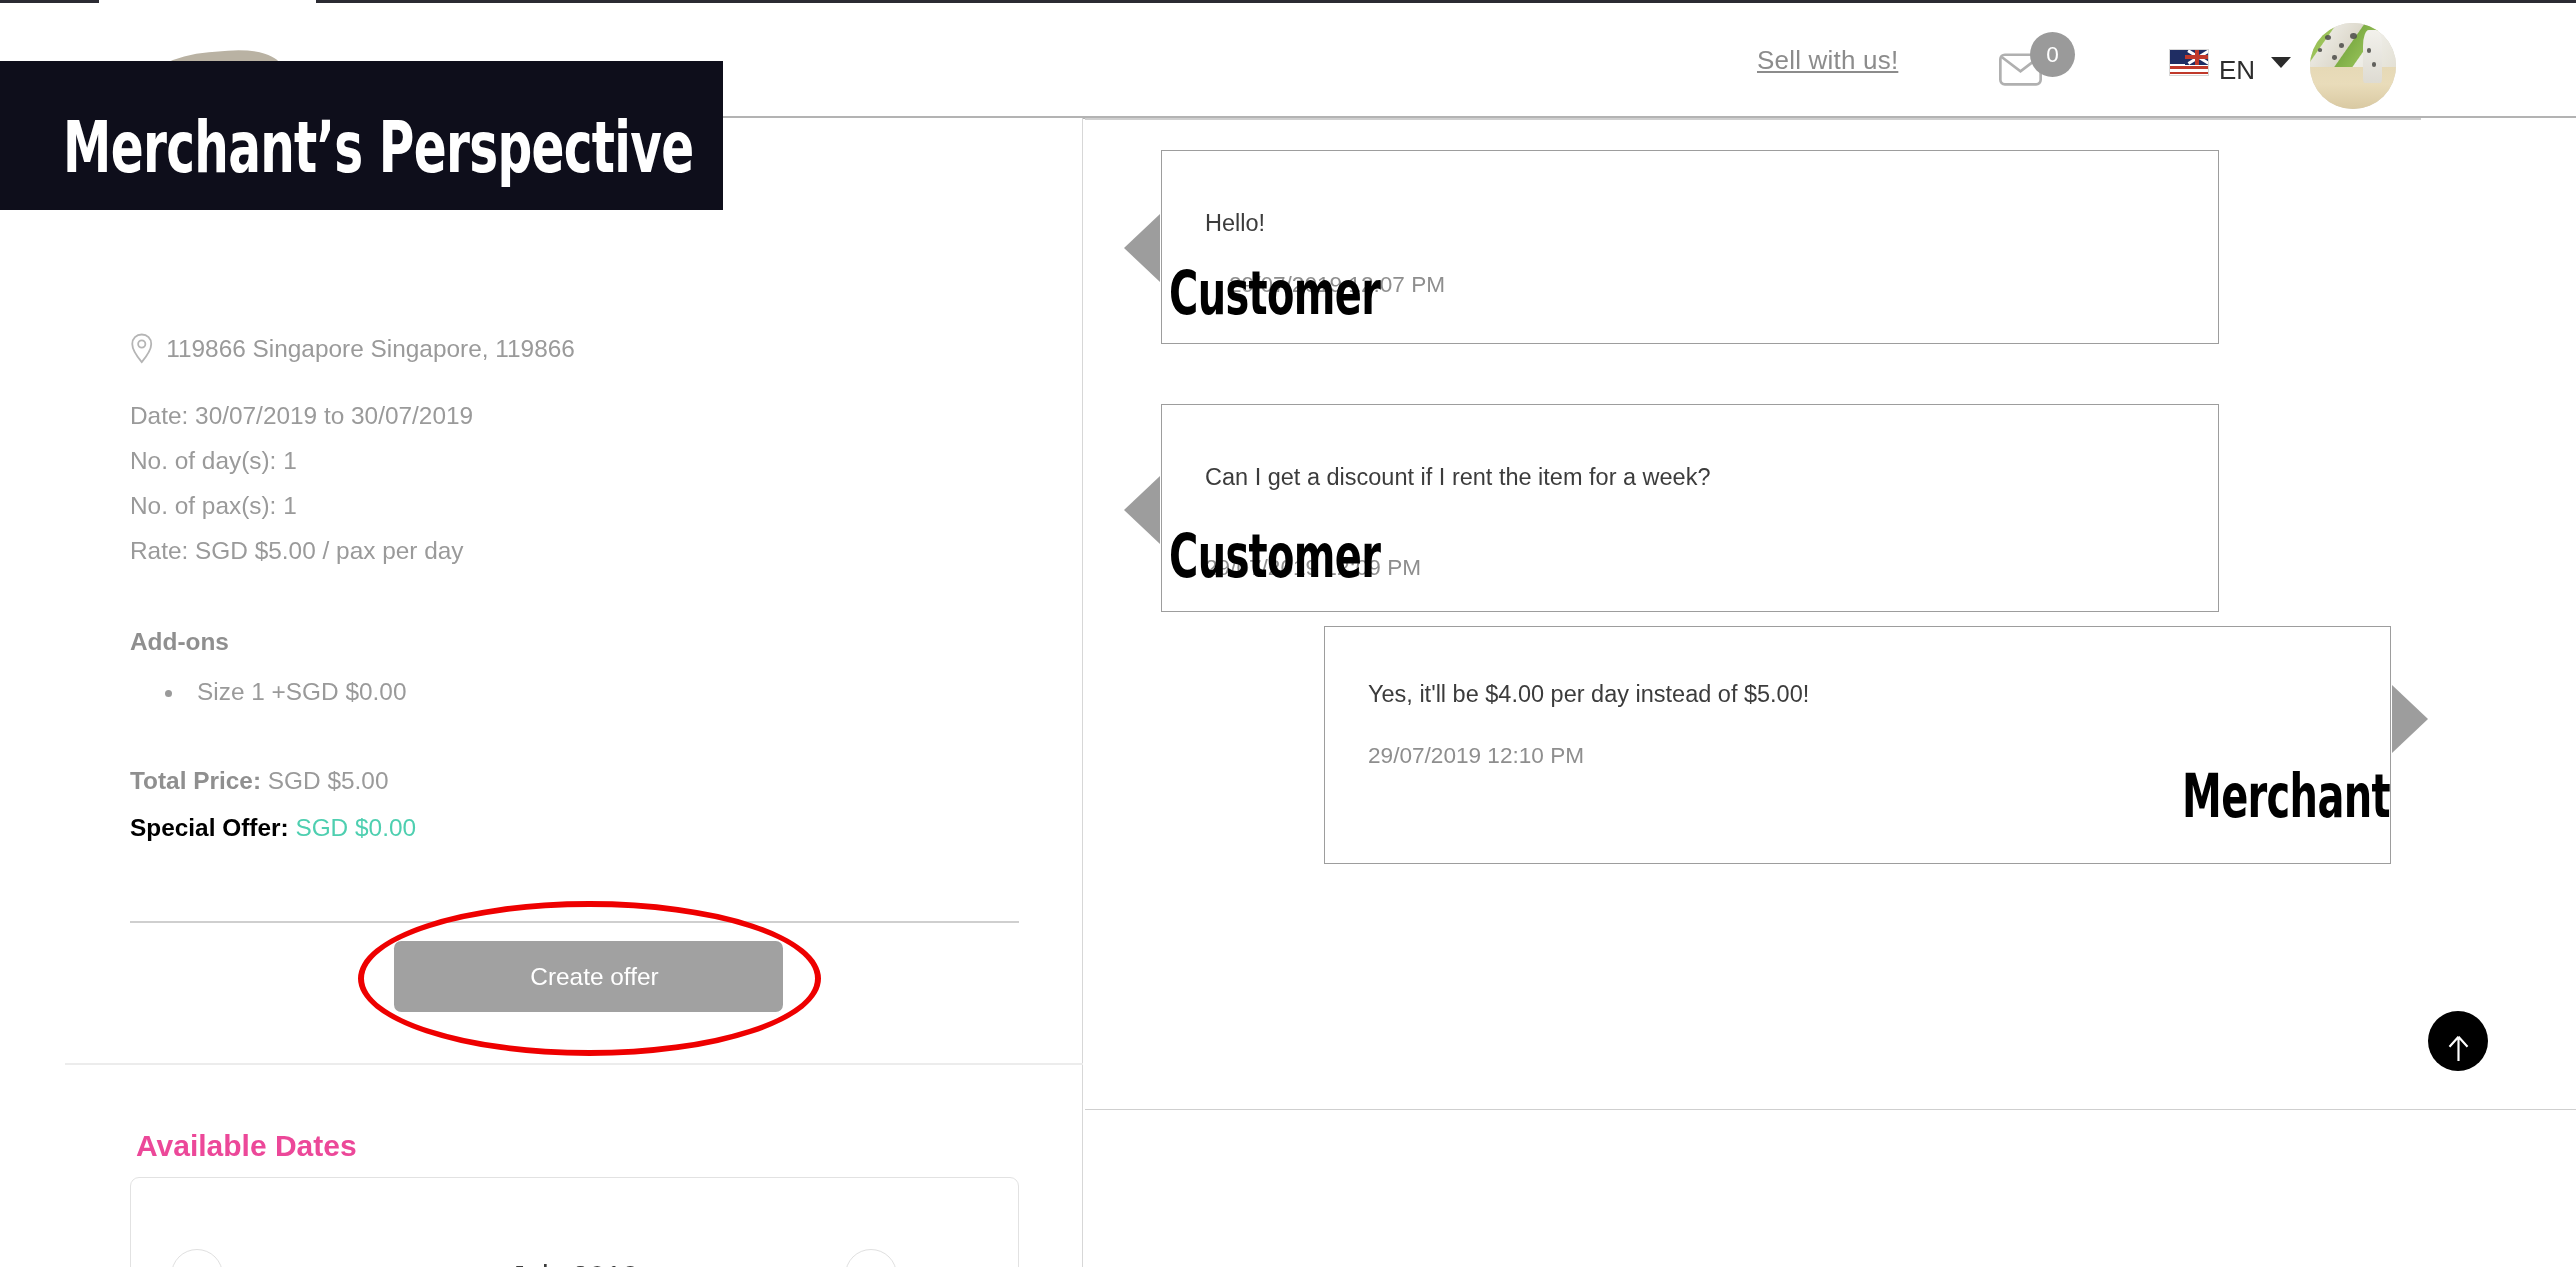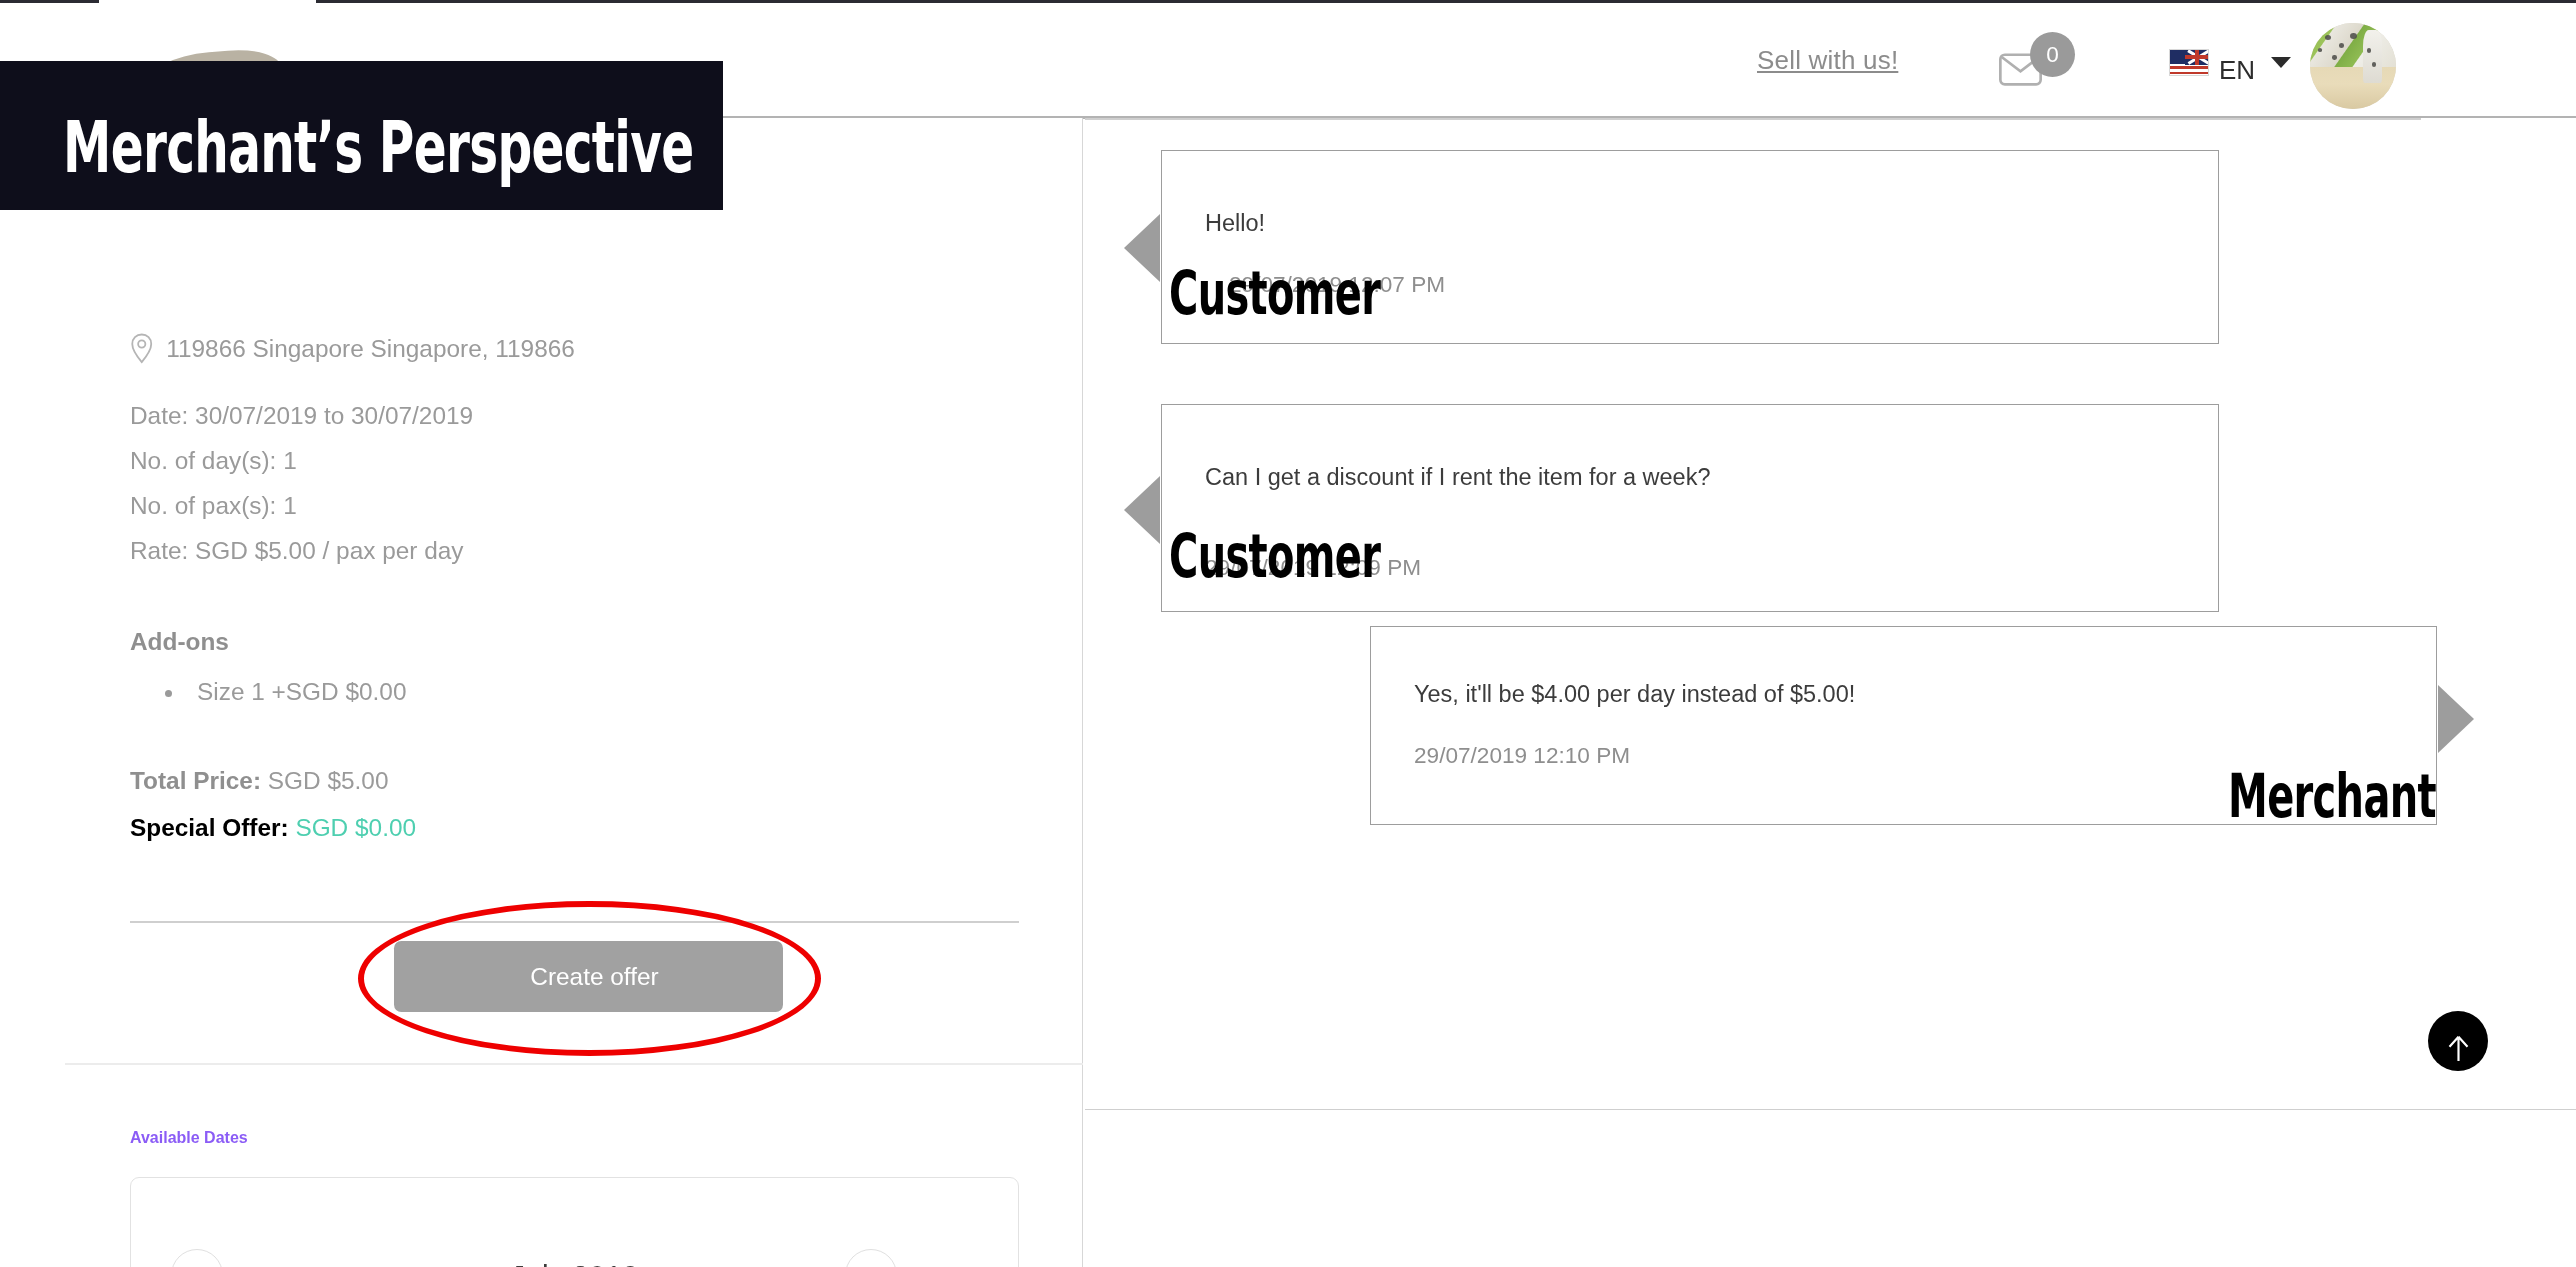--- a/index.html
+++ b/index.html
@@ -153,22 +153,22 @@
     position:absolute; left:394px; top:823px; width:389px; height:71px;
     background:#a1a1a1; color:#fff; border:none; border-radius:7.2px;
     font-size:24.4px; font-family:"Liberation Sans", sans-serif; cursor:pointer;padding-left:12px;
   }
   .ellipse-annot {
     position:absolute; left:358px; top:783px; width:463px; height:155px;
     border:6.3px solid #ee0000; border-radius:50%; pointer-events:none;
   }
 
   .avail-title {
-    position:absolute; left:130px; top:1011px;
-    font-size:16px; font-weight:bold; color:#8b5cf6;
+    position:absolute; left:136px; top:1011px;
+    font-size:30px; font-weight:bold; color:#ec4899;
   }
   .cal-card {
     position:absolute; left:130px; top:1059px; width:889px; height:208px;
     border:1.8px solid #e2e2e2; border-radius:9px; background:#fff;
   }
   .cal-nav {
     position:absolute; width:52px; height:52px; border-radius:50%;
     border:1.8px solid #e0e0e0; background:#fff; cursor:pointer;
     color:#b0b0b0; font-size:29px; line-height:49px; text-align:center;
     font-family:"Liberation Sans", sans-serif;
@@ -209,21 +209,21 @@
   .b1 { left:76px; top:32px; width:1058px; height:194px; }
   .b1 .msg  { left:43px; top:59px; }
   .b1 .time { left:43px; top:121px;margin-left:24px; }
   .b1 .tail { left:-38px; top:63px; }
 
   .b2 { left:76px; top:286px; width:1058px; height:208px; }
   .b2 .msg  { left:43px; top:59px; }
   .b2 .time { left:43px; top:107px;margin-top:43px; }
   .b2 .tail { left:-38px; top:71px; }
 
-  .b3 { left:239px; top:508px; width:1067px; height:199px;margin-left:46px; }
+  .b3 { left:239px; top:508px; width:1067px; height:238px; }
   .b3 .msg  { left:43px; top:54px; }
   .b3 .time { left:43px; top:116px; }
   .b3 .tail { right:-38px; top:58px; }
 
   .annot {
     position:absolute;
     font-family:"Liberation Sans Narrow", "DejaVu Sans Condensed", "Liberation Sans", sans-serif;
     font-weight:bold; color:#000; letter-spacing:-0.9px; transform:scaleX(.74);
     transform-origin:left center; white-space:nowrap;
   }

